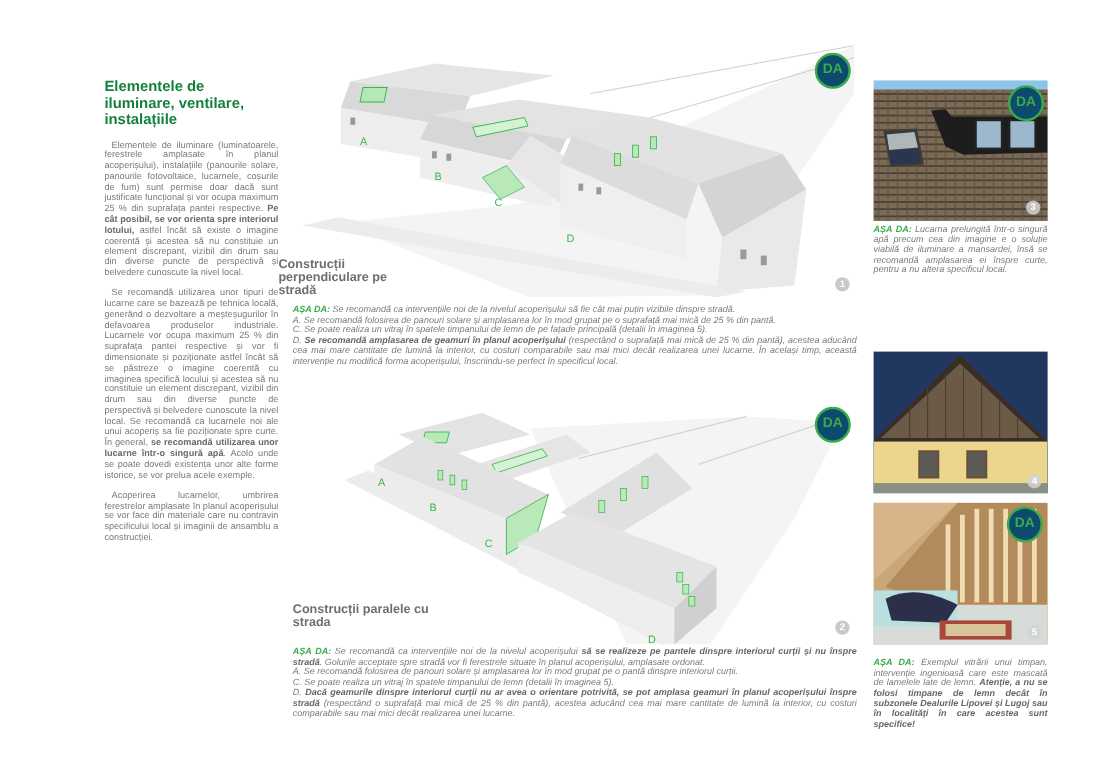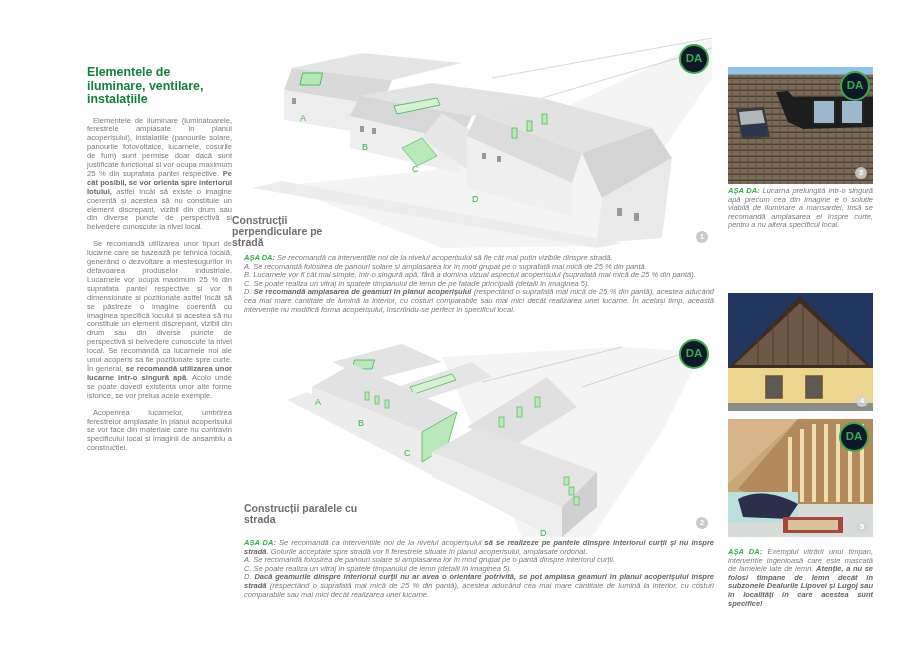--- a/index.html
+++ b/index.html
@@ -9,21 +9,21 @@
   .left-col { position: absolute; left: 87px; top: 66px; width: 145px; }
   .section-title { font-size: 12.4px; font-weight: bold; color: #15803d; line-height: 13.5px; margin-bottom: 10px; }
   .body-para { font-size: 7.6px; line-height: 8.9px; text-align: justify; text-indent: 6px; color: #7b7b7b; margin-bottom: 8px; }
   .body-para b { color: #6a6a6a; }
 
   .drawing { position: absolute; }
   .drawing svg { display: block; }
 
   .caption-title { position: absolute; font-size: 10.5px; font-weight: bold; color: #6f6f6f; line-height: 11px; }
   .fig-num { position: absolute; width: 12px; height: 12px; border-radius: 50%; background: #c9c9c9; color: #fff; font-size: 8px; font-weight: bold; text-align: center; line-height: 12px; }
-  .da-badge { position: absolute; width: 30px; height: 30px; border-radius: 50%; border: 2.6px solid #3aab4a; background: #0f172a; color: #3aab4a; font-weight: bold; font-size: 11.5px; text-align: center; line-height: 25px; }
+  .da-badge { position: absolute; width: 30px; height: 30px; border-radius: 50%; border: 2.6px solid #3aab4a; background: #0c4a6e; color: #3aab4a; font-weight: bold; font-size: 11.5px; text-align: center; line-height: 25px; }
 
   .notes { position: absolute; font-size: 7.5px; line-height: 8.6px; color: #7b7b7b; font-style: italic; text-align: justify; }
   .notes .lead { color: #3aab4a; font-weight: bold; font-style: italic; }
   .notes b { color: #666; }
   .notes p { margin: 0; }
 
   .photo { position: absolute; overflow: hidden; }
   .photo .fig-num { background: rgba(210,210,210,0.85); }
 
   .side-notes { position: absolute; font-size: 7.5px; line-height: 8.6px; color: #7b7b7b; font-style: italic; text-align: justify; }
@@ -86,21 +86,20 @@
     <text x="230" y="164" font-size="9" fill="#39b54a" font-family="Liberation Sans, sans-serif">D</text>
   </svg>
 </div>
 <div class="caption-title" style="left:232px; top:215px; width:120px;">Construcții perpendiculare pe stradă</div>
 <div class="fig-num" style="left:696px; top:231px;">1</div>
 <div class="da-badge" style="left:679px; top:44px;">DA</div>
 
 <div class="notes" style="left:244px; top:254px; width:470px;">
   <p><span class="lead">AȘA DA:</span><span> Se recomandă ca intervențiile noi de la nivelul acoperișului să fie cât mai puțin vizibile dinspre stradă.</span></p>
   <p>A. Se recomandă folosirea de panouri solare și amplasarea lor în mod grupat pe o suprafață mai mică de 25 % din pantă.</p>
-  <p>B. Lucarnele vor fi cât mai simple, într-o singură apă, fără a domina vizual aspectul acoperișului (suprafață mai mică de 25 % din pantă).</p>
   <p>C. Se poate realiza un vitraj în spatele timpanului de lemn de pe fațade principală (detalii în imaginea 5).</p>
   <p><span>D. </span><b>Se recomandă amplasarea de geamuri în planul acoperișului</b><span> (respectând o suprafață mai mică de 25 % din pantă), acestea aducând cea mai mare cantitate de lumină la interior, cu costuri comparabile sau mai mici decât realizarea unei lucarne. În același timp, această intervenție nu modifică forma acoperișului, înscriindu-se perfect în specificul local.</span></p>
 </div>
 
 <div class="drawing" style="left:282px; top:332px; width:420px; height:205px;">
   <svg width="420" height="205" viewBox="0 0 420 205">
     <polygon points="160,25 340,15 420,20 380,100 310,205 240,205" fill="#f4f4f4"></polygon>
     <polygon points="5,68 25,60 290,200 270,205" fill="#ececec"></polygon>
     <line x1="200" y1="50" x2="340" y2="15" stroke="#bbb" stroke-width="0.6"></line>
     <line x1="300" y1="55" x2="420" y2="15" stroke="#bbb" stroke-width="0.6"></line>

